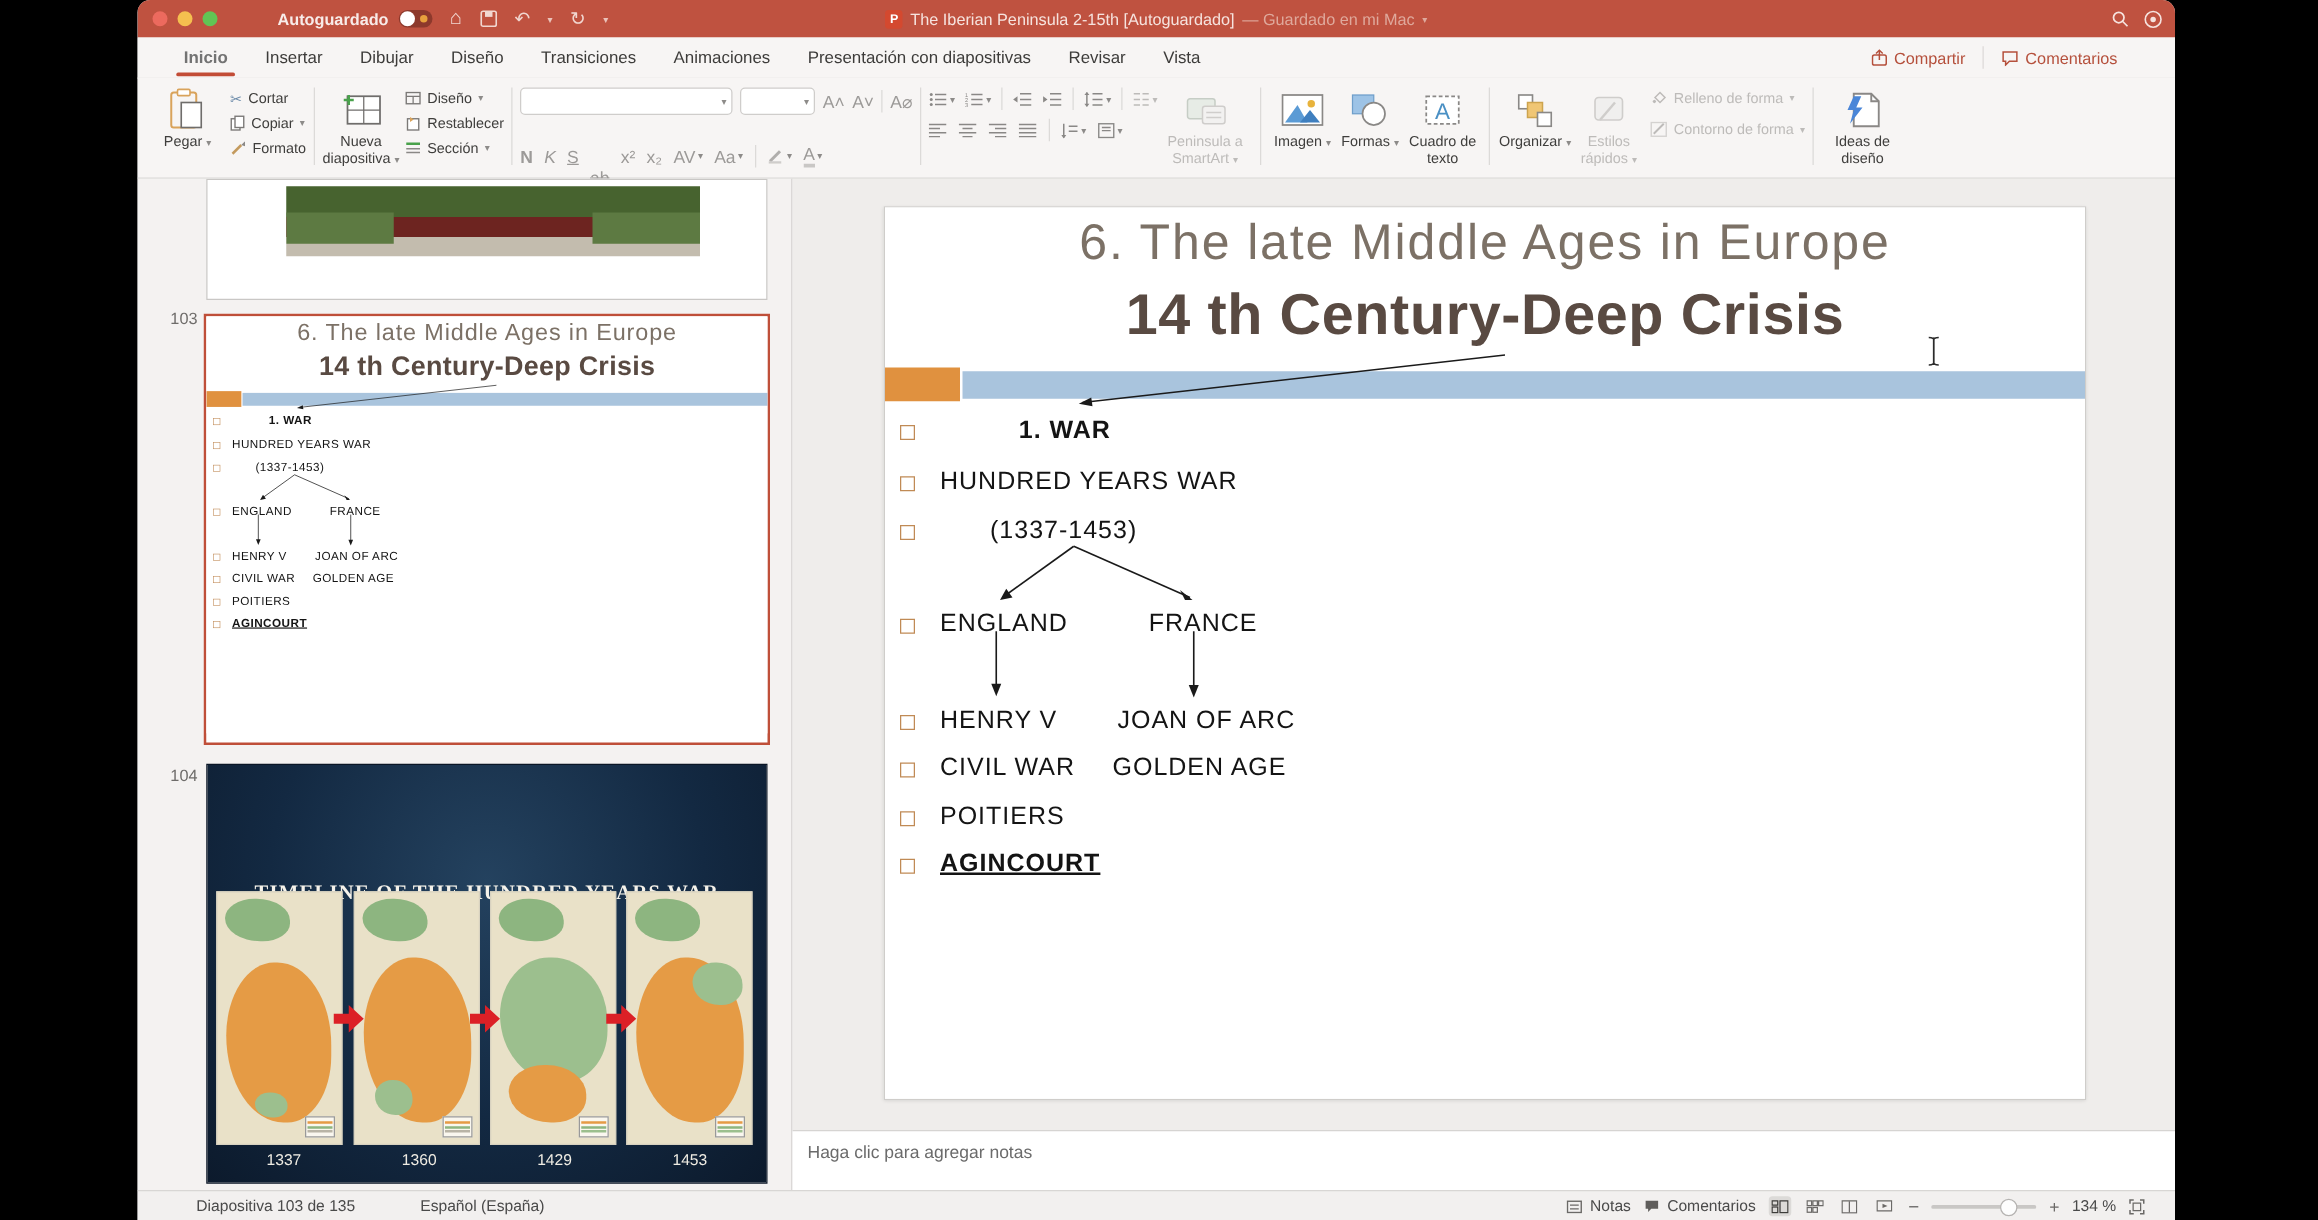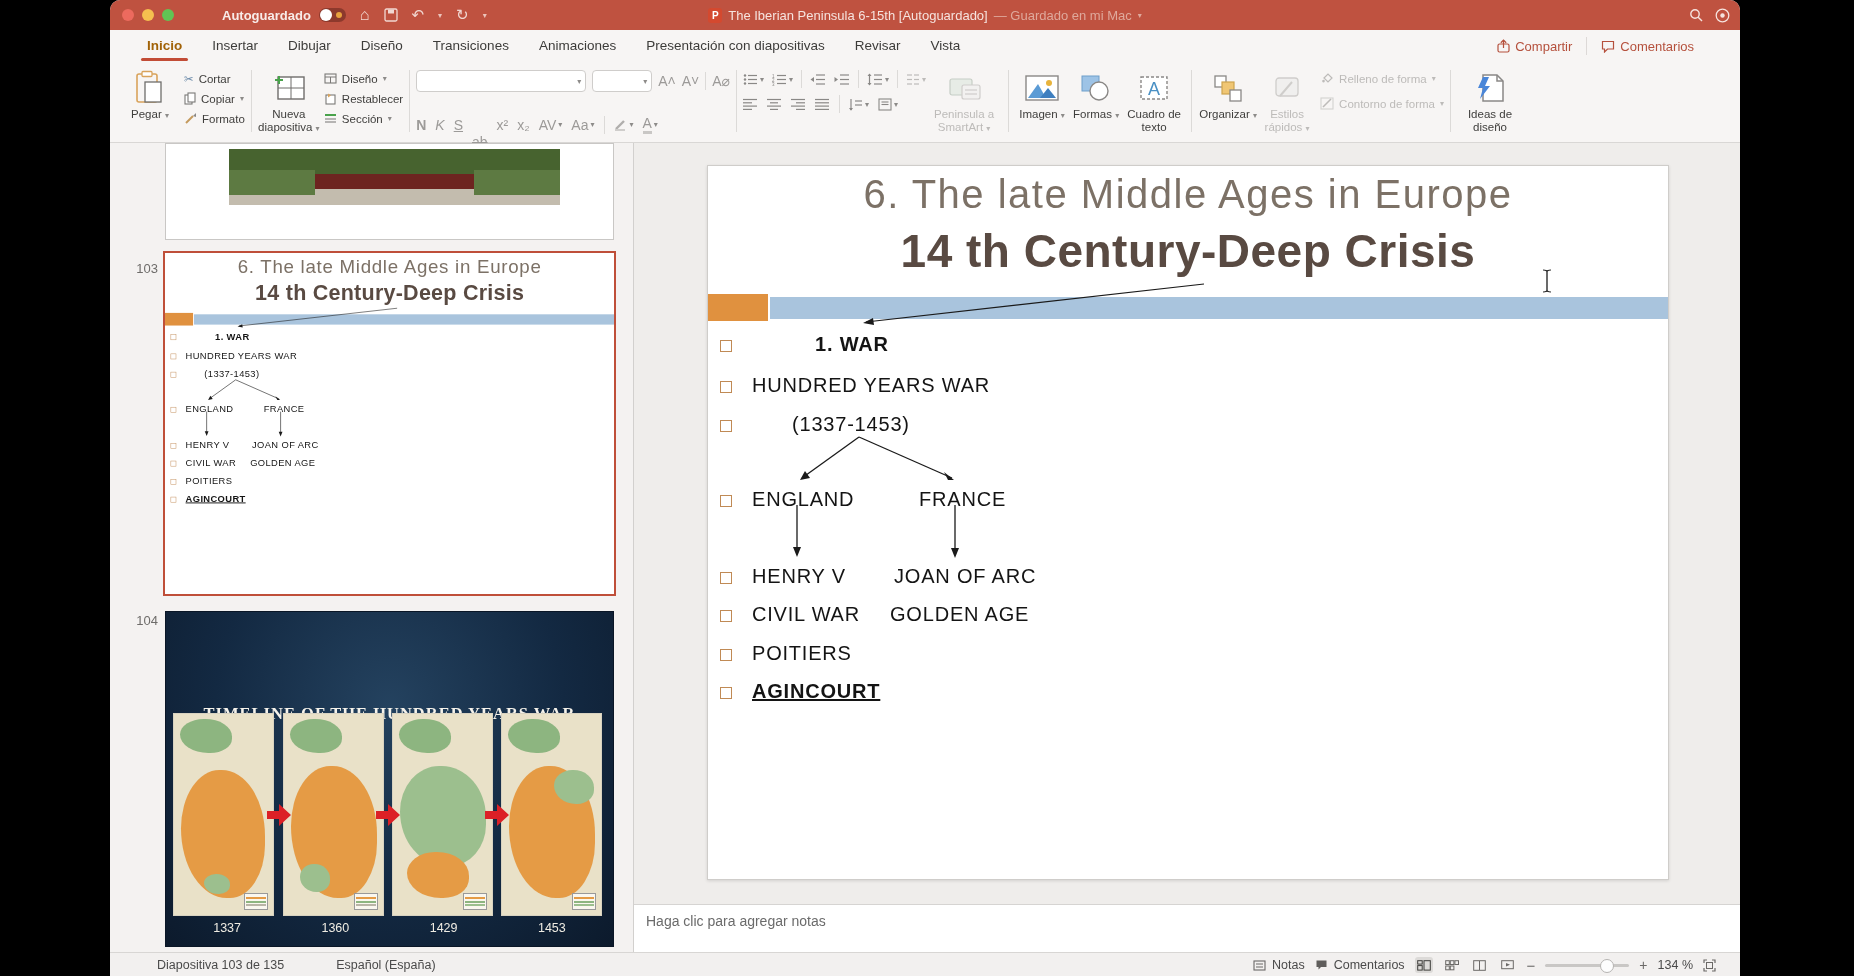--- a/index.html
+++ b/index.html
@@ -21,21 +21,21 @@
   .tb-title{position:absolute;left:0;right:0;top:0;height:30px;display:flex;align-items:center;justify-content:center;gap:6px;pointer-events:none;}
   .ppt-doc{width:14px;height:15px;background:#d4492f;border-radius:3px;color:#fff;font-size:10px;font-weight:700;
            display:flex;align-items:center;justify-content:center;}
   .tb-title .dim{color:#dfa99c;}
   .tb-right{position:absolute;right:10px;top:0;height:30px;display:flex;align-items:center;gap:12px;}
 
   
   .tabrow{position:absolute;left:0;top:30px;width:100%;height:32px;background:#f7f5f4;
           display:flex;align-items:center;font-size:13.5px;color:#3d3c3a;border-bottom:1px solid #e4e2e0;}
   .tab{margin-left:26px;padding:6px 2px 8px 2px;position:relative;white-space:nowrap;}
-  .tab:first-child{margin-left:35px;font-weight:700;color:#a16207;}
+  .tab:first-child{margin-left:35px;font-weight:700;color:#737373;}
   .tab.active:after{content:"";position:absolute;left:-4px;right:-4px;bottom:0;height:3px;background:#c24c36;border-radius:2px;}
   .tab-actions{margin-left:auto;margin-right:46px;display:flex;align-items:center;gap:14px;color:#b5503c;font-size:13px;}
   .tab-actions .sep{width:1px;height:18px;background:#ddd9d7;}
   .act-btn{display:flex;align-items:center;gap:5px;}
 
   
   .ribbon{position:absolute;left:0;top:62px;width:100%;height:80px;background:#f7f5f4;
           border-bottom:1px solid #d9d7d5;display:flex;align-items:flex-start;font-size:11.5px;color:#3f3e3c;}
   .rsep{width:1px;height:62px;background:#dcdad8;margin:8px 6px 0 6px;flex:none;}
   .bigbtn{flex:none;display:flex;flex-direction:column;align-items:center;margin-top:6px;line-height:1.1;text-align:center;}
@@ -129,21 +129,21 @@
           <rect x="1" y="1" width="12" height="12" rx="1.5" fill="none" stroke="#f6e3de" stroke-width="1.3"></rect>
           <rect x="4" y="1.5" width="6" height="4" fill="#f6e3de"></rect>
         </svg>
     </span>
     <span class="tb-ico" style="font-size:15px;">↶</span>
     <span class="tb-ico chev" style="color:#f0cdc5;">▾</span>
     <span class="tb-ico" style="font-size:15px;">↻</span>
     <span class="tb-ico chev" style="color:#f0cdc5;">▾</span>
     <div class="tb-title">
       <span class="ppt-doc">P</span>
-      <span>The Iberian Peninsula 6-15th [Autoguardado]</span>
+      <span>The Iberian Peninsula 2-15th [Autoguardado]</span>
       <span class="dim">— Guardado en mi Mac</span>
       <span class="dim chev">▾</span>
     </div>
     <div class="tb-right">
       <span>
         <svg class="licon" width="14" height="14" viewBox="0 0 14 14">
             <circle cx="6" cy="6" r="4.2" fill="none" stroke="#f6e3de" stroke-width="1.4"></circle>
             <line x1="9.2" y1="9.2" x2="13" y2="13" stroke="#f6e3de" stroke-width="1.4"></line>
           </svg>
       </span>
@@ -516,21 +516,21 @@
   </div>
 
   <div class="thumb-panel">
     <div class="thumb-box" id="thumb102">
       <div class="photo102">
           <span class="hedgeL"></span>
           <span class="hedgeR"></span>
         </div>
     </div>
 
-    <div class="thumb-num" style="left:18px;top:118px;">103</div>
+    <div class="thumb-num" style="left:18px;top:104px;">103</div>
     <div class="thumb-box thumb-slide" id="thumb103">
       <div id="thumb103-host">
           <div class="slide-content">
         <div class="s-title">6. The late Middle Ages in Europe</div>
         <div class="s-subtitle">14 th Century-Deep Crisis</div>
         <div class="s-orange"></div>
         <div class="s-blue"></div>
 
         <div class="s-row" style="top:167px;">
           <i class="sq" style="top:7px;"></i>

